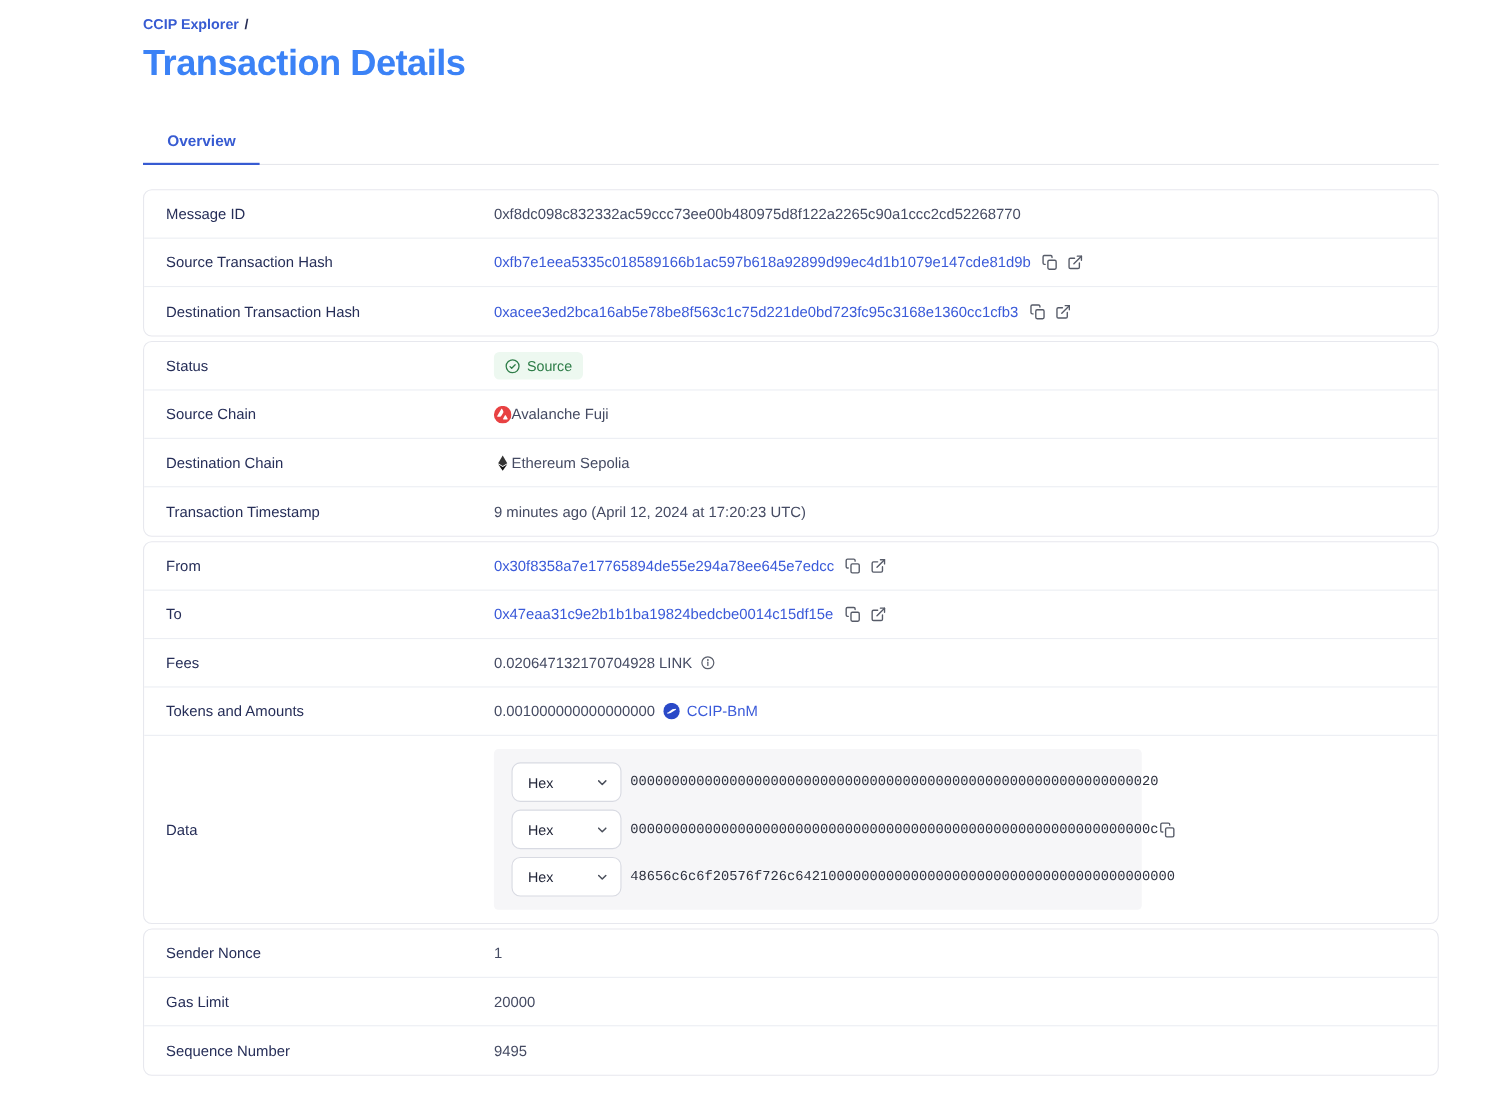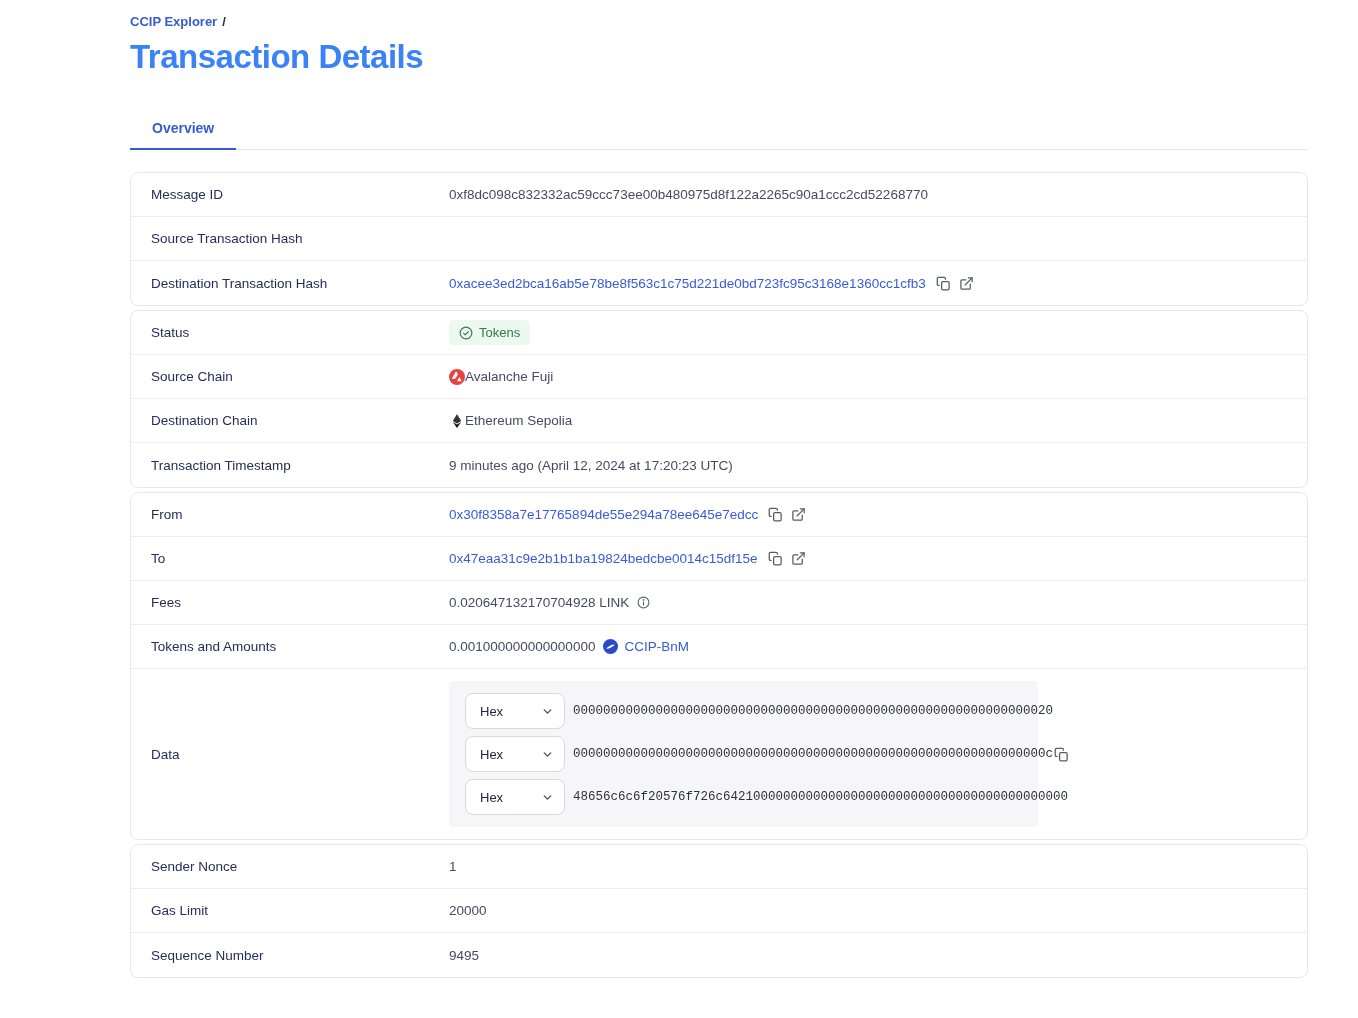--- a/index.html
+++ b/index.html
@@ -102,52 +102,68 @@
 
   <div class="cards">
 
     <section class="card">
       <div class="row">
         <div class="label">Message ID</div>
         <div class="value">0xf8dc098c832332ac59ccc73ee00b480975d8f122a2265c90a1ccc2cd52268770</div>
       </div>
       <div class="row">
         <div class="label">Source Transaction Hash</div>
-      </div>
-      <div class="row">
-        <div class="label">Destination Transaction Hash</div>
-        <div class="value">
-          <a href="#" class="link">0xacee3ed2bca16ab5e78be8f563c1c75d221de0bd723fc95c3168e1360cc1cfb3</a>
+        <div class="value">
+          <a href="#" class="link">0xfb7e1eea5335c018589166b1ac597b618a92899d99ec4d1b1079e147cde81d9b</a>
           <button class="iconbtn">
             <svg viewBox="0 0 24 24" fill="none" stroke="currentColor" stroke-width="2" stroke-linecap="round" stroke-linejoin="round">
                 <rect x="9" y="9" width="12" height="13" rx="2"></rect>
                 <path d="M5 15H4a2 2 0 0 1-2-2V4a2 2 0 0 1 2-2h9a2 2 0 0 1 2 2v1"></path>
               </svg>
           </button>
           <a href="#" class="iconbtn">
             <svg viewBox="0 0 24 24" fill="none" stroke="currentColor" stroke-width="2" stroke-linecap="round" stroke-linejoin="round">
                 <path d="M18 13v6a2 2 0 0 1-2 2H5a2 2 0 0 1-2-2V8a2 2 0 0 1 2-2h6"></path>
                 <path d="M15 3h6v6"></path>
                 <path d="M10 14L21 3"></path>
               </svg>
           </a>
         </div>
       </div>
+      <div class="row">
+        <div class="label">Destination Transaction Hash</div>
+        <div class="value">
+          <a href="#" class="link">0xacee3ed2bca16ab5e78be8f563c1c75d221de0bd723fc95c3168e1360cc1cfb3</a>
+          <button class="iconbtn">
+            <svg viewBox="0 0 24 24" fill="none" stroke="currentColor" stroke-width="2" stroke-linecap="round" stroke-linejoin="round">
+                <rect x="9" y="9" width="12" height="13" rx="2"></rect>
+                <path d="M5 15H4a2 2 0 0 1-2-2V4a2 2 0 0 1 2-2h9a2 2 0 0 1 2 2v1"></path>
+              </svg>
+          </button>
+          <a href="#" class="iconbtn">
+            <svg viewBox="0 0 24 24" fill="none" stroke="currentColor" stroke-width="2" stroke-linecap="round" stroke-linejoin="round">
+                <path d="M18 13v6a2 2 0 0 1-2 2H5a2 2 0 0 1-2-2V8a2 2 0 0 1 2-2h6"></path>
+                <path d="M15 3h6v6"></path>
+                <path d="M10 14L21 3"></path>
+              </svg>
+          </a>
+        </div>
+      </div>
     </section>
 
     <section class="card">
       <div class="row">
         <div class="label">Status</div>
         <div class="value">
           <span class="badge">
             <svg viewBox="0 0 24 24" fill="none" stroke="currentColor" stroke-width="2" stroke-linecap="round" stroke-linejoin="round">
                 <circle cx="12" cy="12" r="10"></circle>
                 <path d="M8 12.5l2.6 2.6L16 9.6"></path>
               </svg>
-            <span>Tokens</span>
+            <span>Source</span>
           </span>
         </div>
       </div>
       <div class="row">
         <div class="label">Source Chain</div>
         <div class="value">
           <span class="chain">
             <svg viewBox="0 0 24 24">
                 <circle cx="12" cy="12" r="12" fill="#e84142"></circle>
                 <path fill="#ffffff" d="M14.9 13.2c.4-.7 1.1-.7 1.5 0l2.2 3.9c.4.7.1 1.3-.7 1.3h-4.5c-.8 0-1.1-.6-.7-1.3l2.2-3.9zM12.7 9.3c.4-.7.4-1.8 0-2.5l-1.3-2.3c-.4-.7-1.1-.7-1.5 0L4.7 13.6c-.4.7-.1 1.3.7 1.3h2.7c.8 0 1.7-.6 2.1-1.3l2.5-4.3z"></path>

